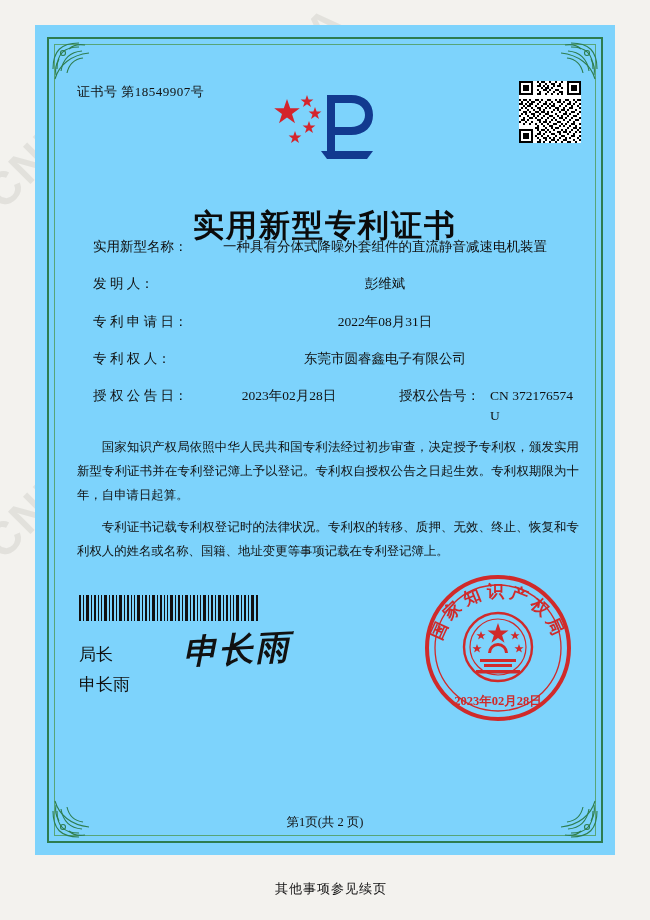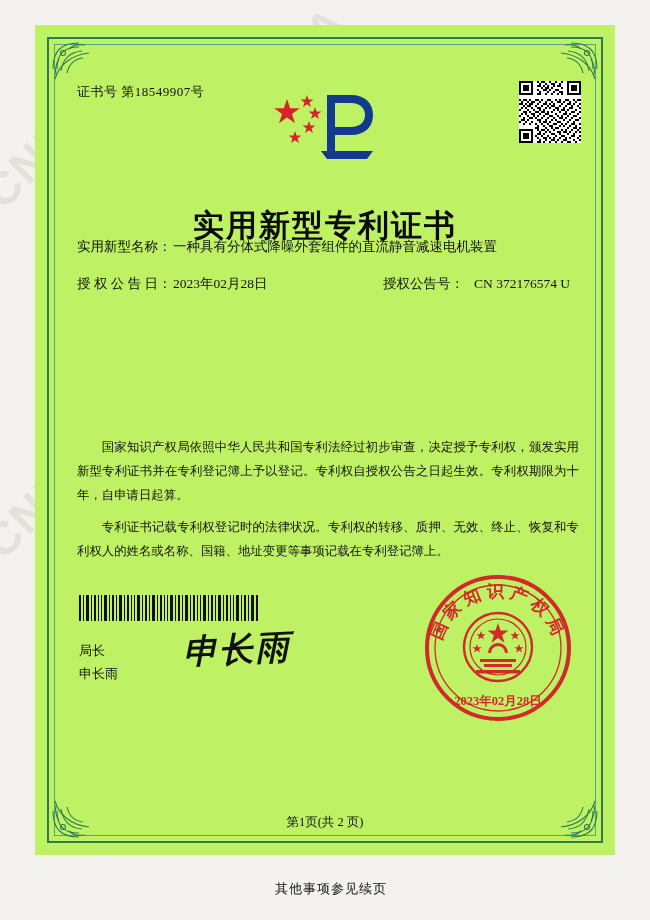--- a/index.html
+++ b/index.html
@@ -35,21 +35,21 @@
   .wm4 { left: 470px;  top: 470px; }
   .wm5 { left: 210px;  top: 760px; }
   .wm6 { left: 210px;  top: 40px;  }
 
   .page {
     position: absolute;
     left: 35px;
     top: 25px;
     width: 580px;
     height: 830px;
-    background: #bef264;
+    background: #7dd3fc;
     z-index: 1;
   }
 
   
   .border-outer {
     position: absolute;
     left: 12px; top: 12px; right: 12px; bottom: 12px;
     border: 2px solid #2e7d4f;
   }
   .border-inner {
@@ -119,23 +119,25 @@
   .row {
     display: flex;
     align-items: baseline;
     margin-bottom: 17px;
     line-height: 1.5;
   }
   .lab {
     flex: 0 0 96px;
     white-space: nowrap;
     letter-spacing: 0px;
+    margin-left: 16px;
   }
   .val {
     flex: 1 1 auto;
+    text-align: center;
   }
   .row.dual .val {
     flex: 0 0 auto;
     width: 200px;
   }
   .lab2 {
     flex: 0 0 auto;
     white-space: nowrap;
     padding-left: 10px;
   }
@@ -162,21 +164,21 @@
     left: 44px;
     top: 570px;
     height: 26px;
     width: 180px;
   }
 
   .sig-label {
     position: absolute;
     left: 44px;
     top: 615px;
-    font-size: 13px;
+    font-size: 17px;
     line-height: 1.75;
     color: #111;
   }
 
   .handwriting {
     position: absolute;
     left: 148px;
     top: 602px;
     font-size: 34px;
     font-family: "Liberation Serif", "DejaVu Serif", serif;
@@ -560,23 +562,35 @@
 
   <div class="title">实用新型专利证书</div>
 
   <div class="fields">
 
     <div class="row">
       <div class="lab">实用新型名称：</div>
       <div class="val">一种具有分体式降噪外套组件的直流静音减速电机装置</div>
     </div>
 
-
-
-
+    <div class="row">
+      <div class="lab">发 明 人：</div>
+      <div class="val">彭维斌</div>
+    </div>
+
+
+    <div class="row">
+      <div class="lab">专 利 申 请 日：</div>
+      <div class="val">2022年08月31日</div>
+    </div>
+
+    <div class="row">
+      <div class="lab">专 利 权 人：</div>
+      <div class="val">东莞市圆睿鑫电子有限公司</div>
+    </div>
 
 
     <div class="row dual">
       <div class="lab">授 权 公 告 日：</div>
       <div class="val">2023年02月28日</div>
       <div class="lab2">授权公告号：</div>
       <div class="val2">CN 372176574 U</div>
     </div>
 
   </div>

